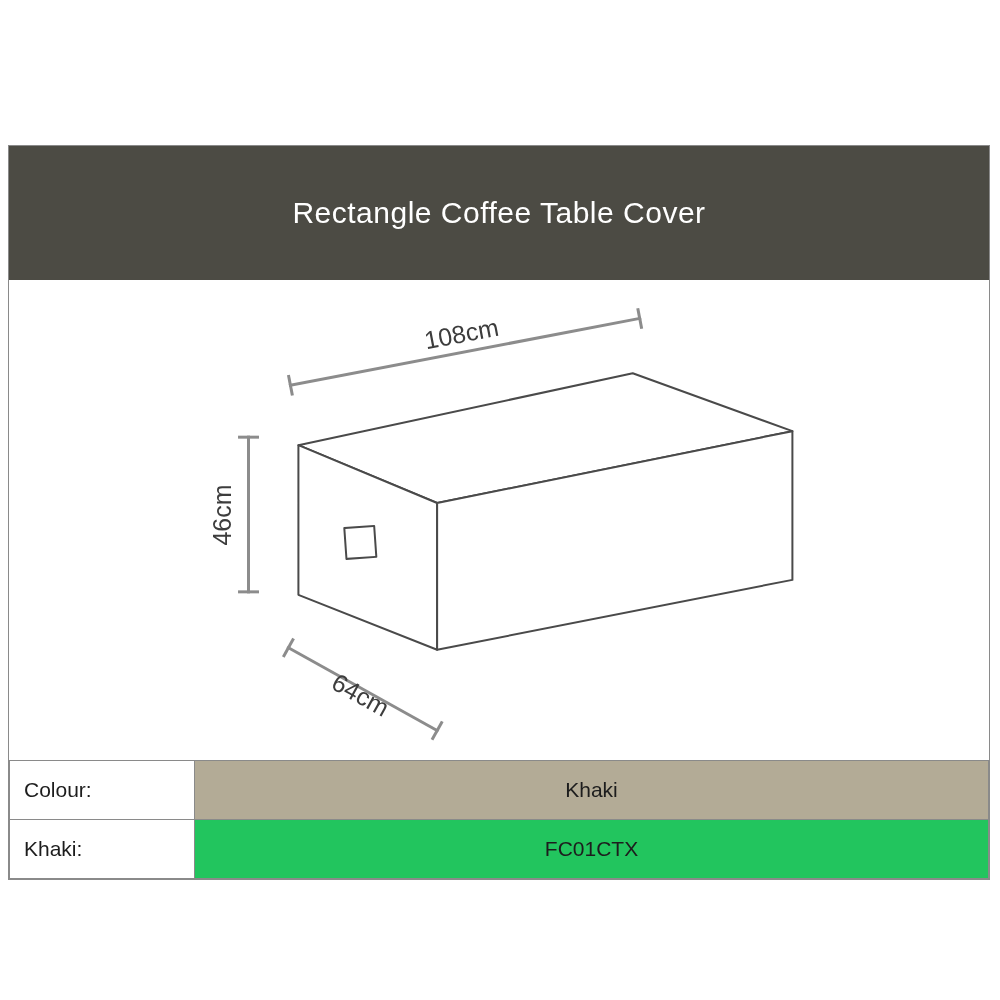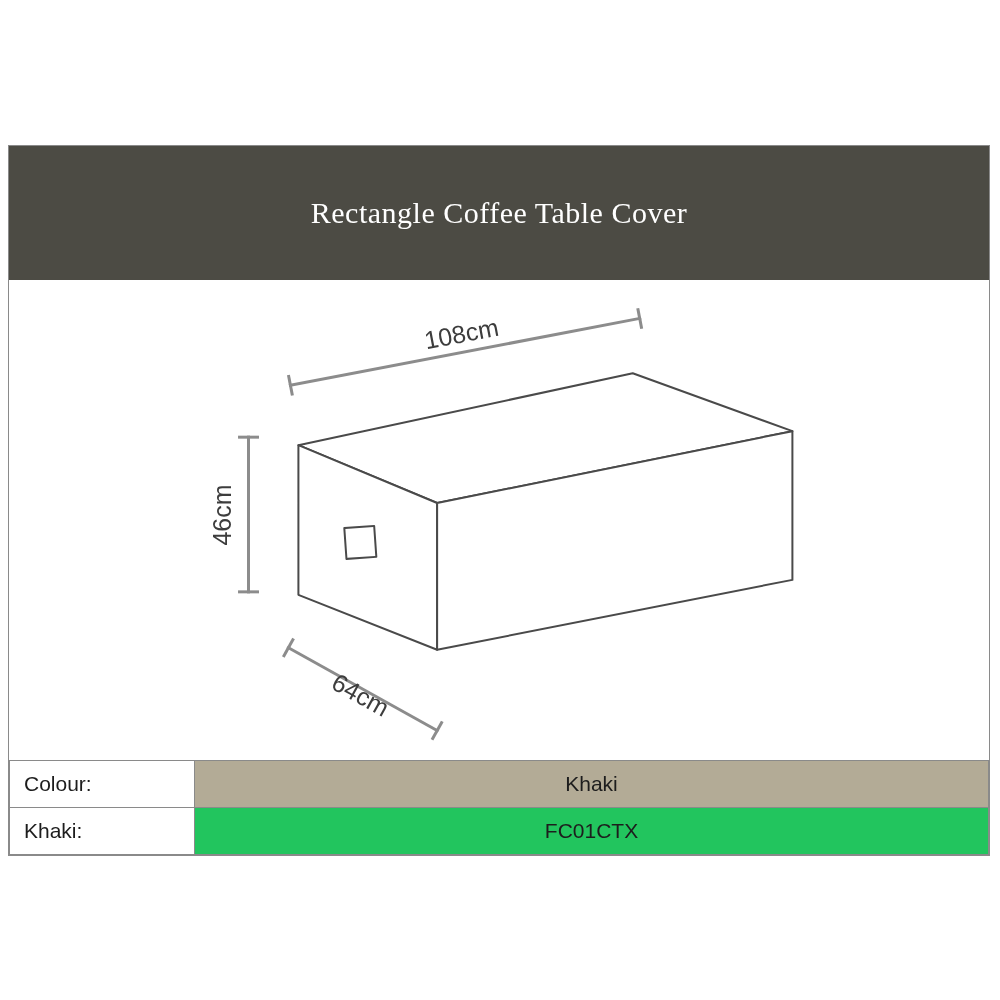--- a/index.html
+++ b/index.html
@@ -21,38 +21,37 @@
     height:134px;
     background:#4c4b44;
     display:flex;align-items:center;justify-content:center;
   }
   .header-band h1{
     margin:0;
     color:#ffffff;
     font-size:30px;
     font-weight:500;
     letter-spacing:0.5px;
-    font-family:Liberation Serif, serif;
   }
   .drawing-area{
     height:480px;
     background:#ffffff;
     position:relative;
   }
   .drawing-area svg{display:block;width:100%;height:100%;}
   .spec-table{
     width:100%;
     border-collapse:collapse;
     table-layout:fixed;
     font-size:21px;
     color:#1d1d1d;
   }
   .spec-table td{
     border:1px solid #8a8a8a;
-    height:47px;
+    height:59px;
     padding:0 14px;
     box-sizing:border-box;
   }
   .spec-table td.label-cell{width:185px;text-align:left;background:#ffffff;}
   .spec-table td.value-cell{text-align:center;}
   .spec-table tr.colour-row td.value-cell{background:#b3ab96;}
   .spec-table tr.code-row td.value-cell{background:#22c55e;}
   .dim-text{
     font-family:"Liberation Sans", sans-serif;
     font-size:25px;

